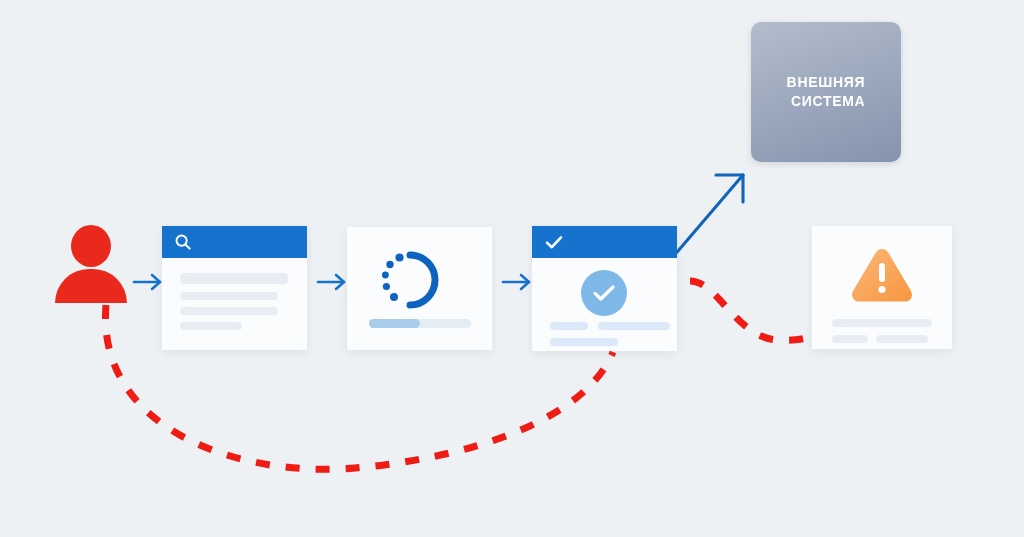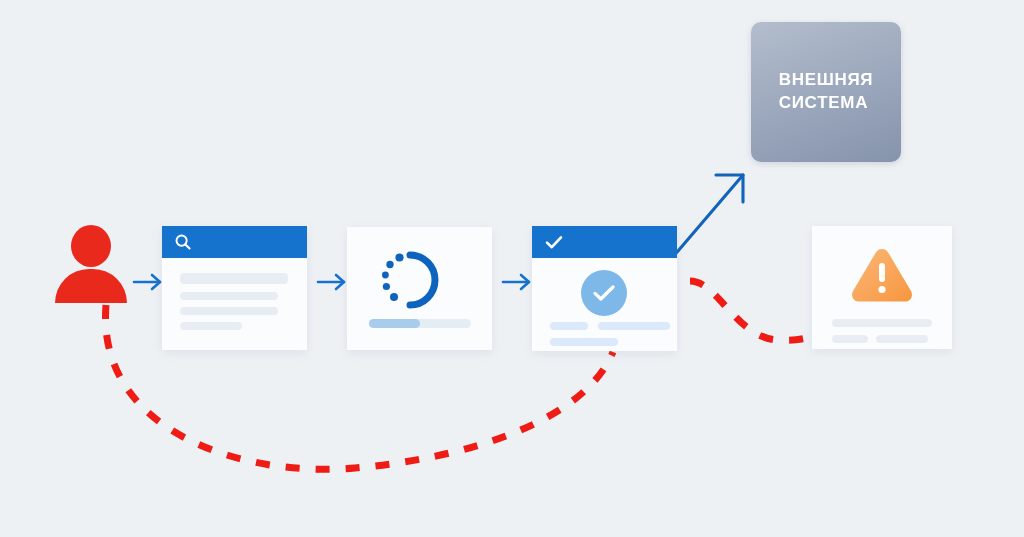--- a/index.html
+++ b/index.html
@@ -25,24 +25,24 @@
     height: 140px;
     border-radius: 10px;
     background: linear-gradient(160deg, #b3bdcc 0%, #9aa6bb 55%, #8593ac 100%);
     display: flex;
     align-items: center;
     justify-content: center;
     box-shadow: 0 2px 6px rgba(120,132,150,0.25);
   }
   .ext-system-label {
     color: #ffffff;
-    font-size: 17px;
+    font-size: 14px;
     font-weight: bold;
     letter-spacing: 0.7px;
-    text-align: left;
+    text-align: right;
     line-height: 1.35;
     white-space: pre-line;
   }
 
   
   .person {
     position: absolute;
     left: 55px;
     top: 225px;
     width: 72px;

